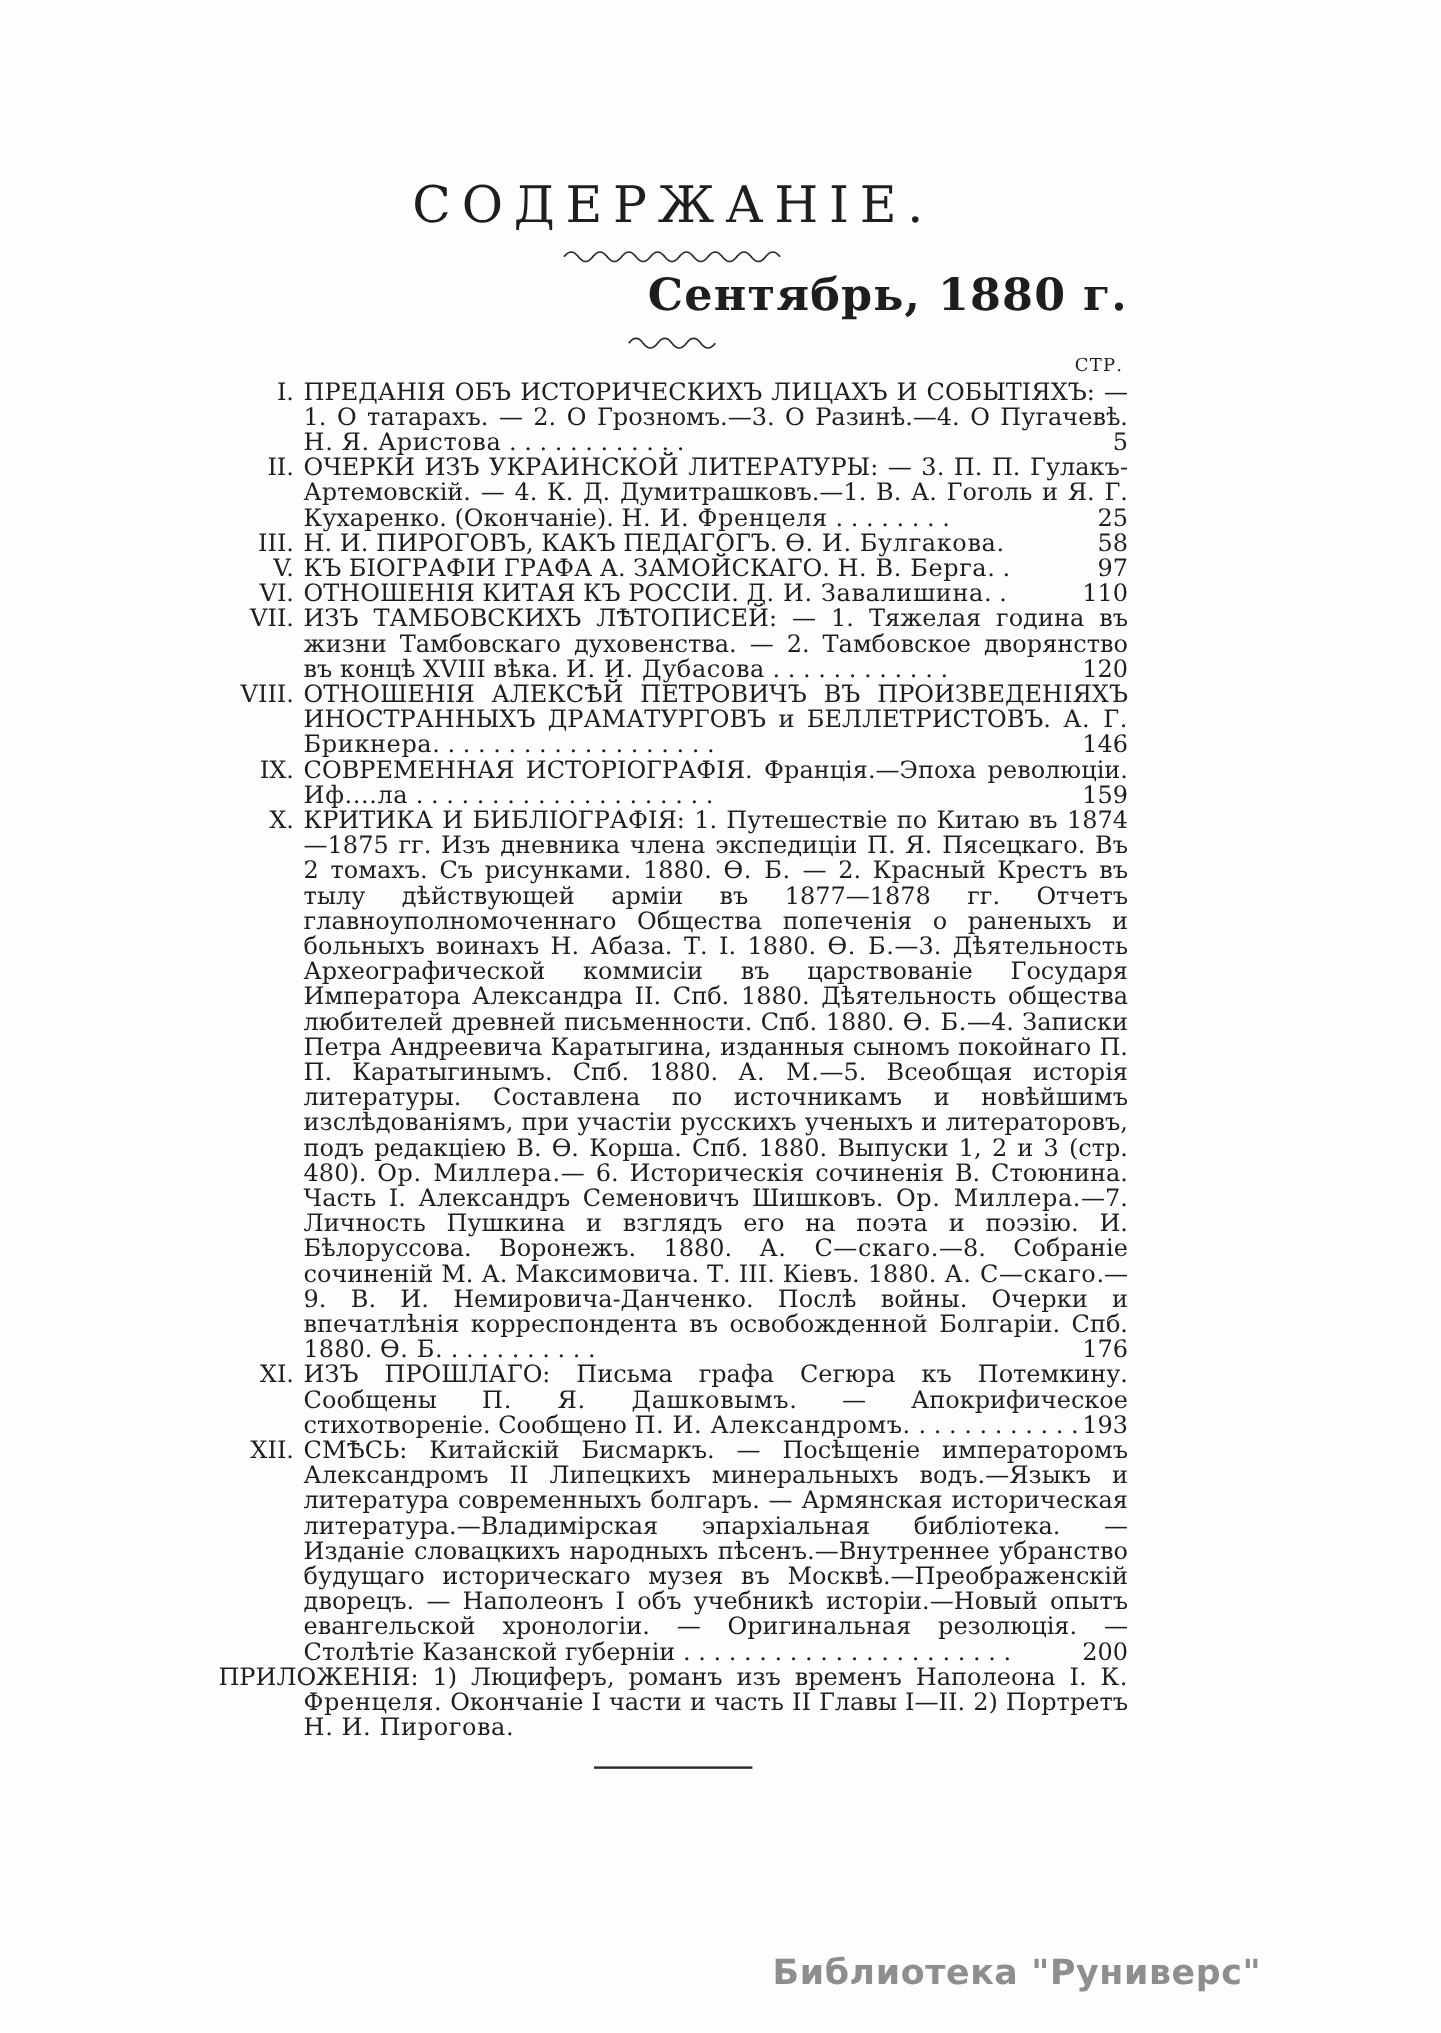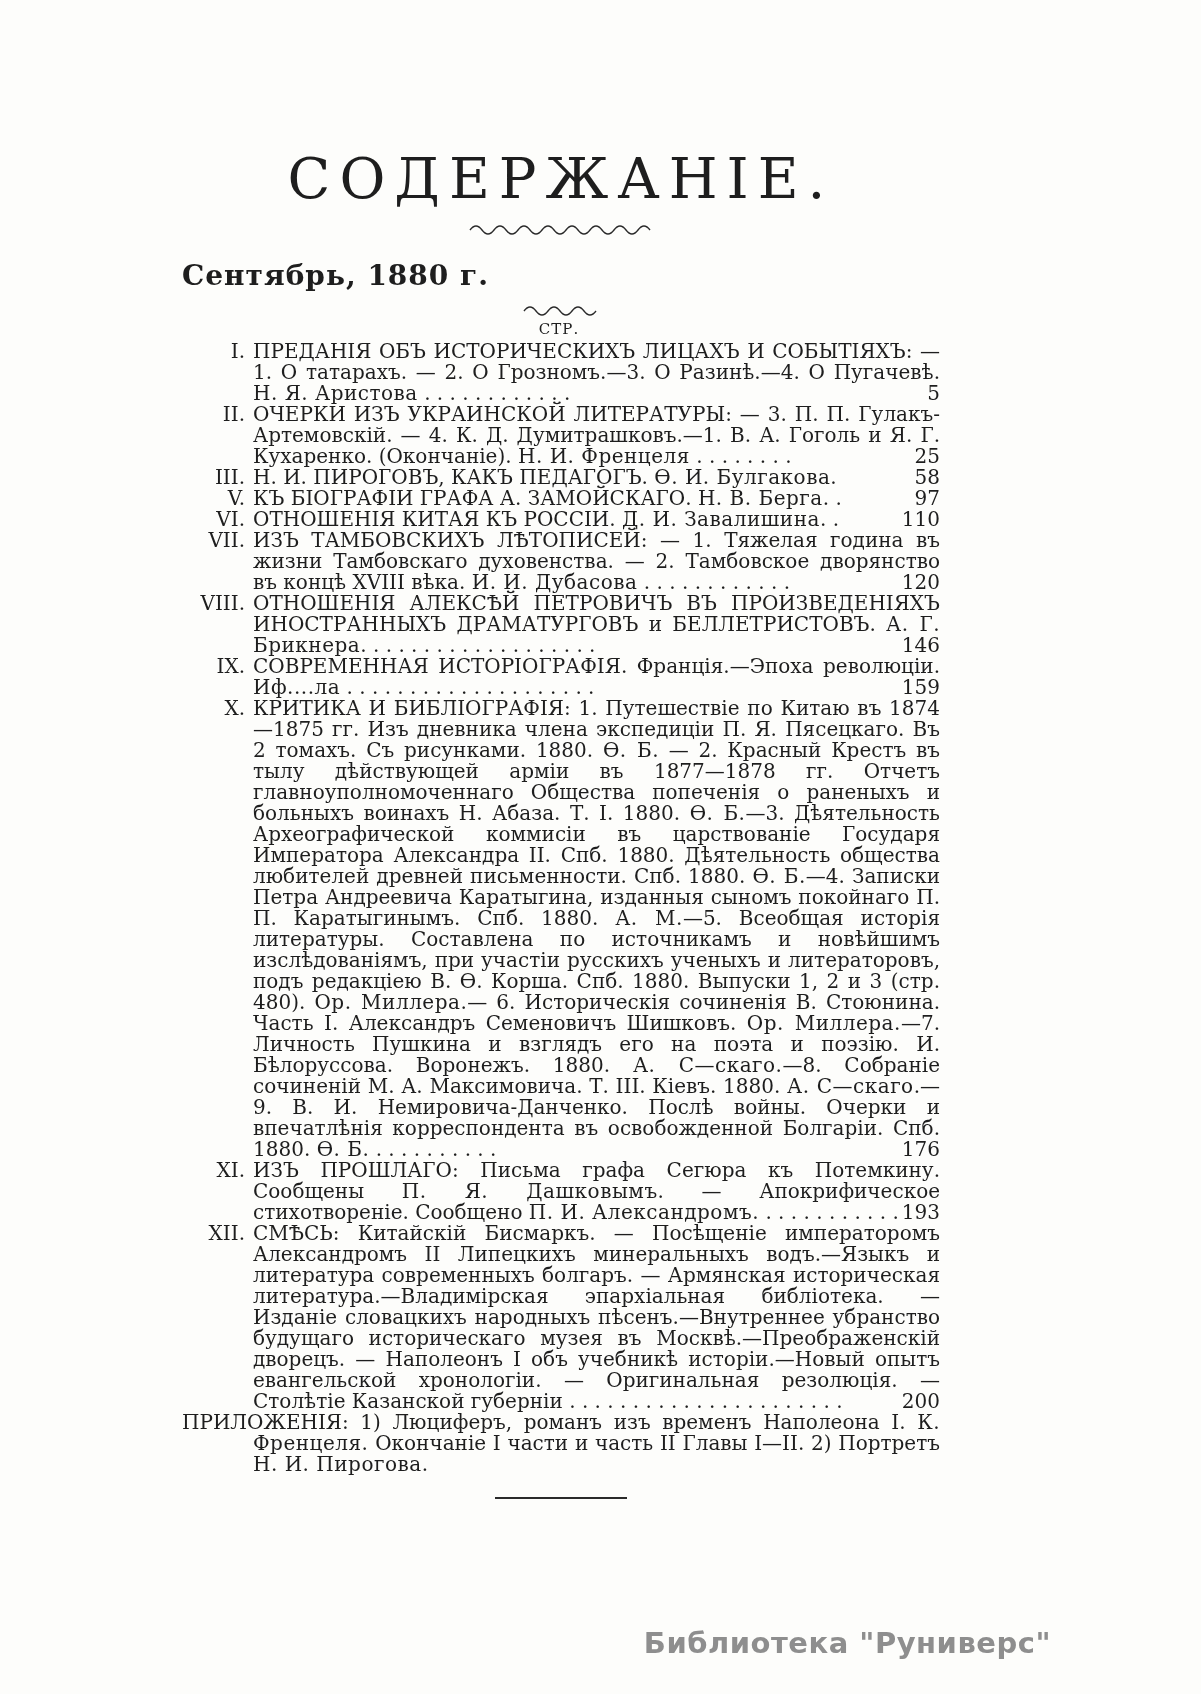--- a/index.html
+++ b/index.html
@@ -8,38 +8,38 @@
     background: #fdfdfb;
     position: relative;
     font-family: "DejaVu Serif", serif;
     color: #1e1e1e;
     overflow: hidden;
   }
   .sheet { position: absolute; left: 182px; top: 0; width: 758px; }
   .title {
     margin: 146px 0 0 0;
     text-align: center;
-    font-size: 56px;
+    font-size: 42px;
     font-weight: normal;
     letter-spacing: 9px;
     white-space: nowrap;
   }
   .orn { text-align: center; margin-top: 12px; line-height: 0; }
   .orn svg { display: inline-block; }
   .subtitle {
-    margin: 24px 0 0 0;
-    text-align: left;
-    font-size: 28px;
+    margin: 4px 0 0 0;
+    text-align: right;
+    font-size: 37px;
     font-weight: bold;
     letter-spacing: 1px;
   }
   .orn-small { margin-top: 12px; }
   .col-header {
     margin-top: 4px;
-    text-align: center;
+    text-align: right;
     font-size: 15px;
     letter-spacing: 1px;
     padding-right: 4px;
   }
   .toc-list { margin-top: 3px; font-size: 20px; line-height: 21px; }
   .toc-item { position: relative; display: flex; }
   .numeral { width: 63px; min-width: 63px; text-align: right; padding-right: 8px; }
   .body { flex: 1; text-align: justify; }
   .pagenum { position: absolute; right: 0; bottom: 0; }
   .seg.b { font-weight: normal; letter-spacing: 0.5px; }

